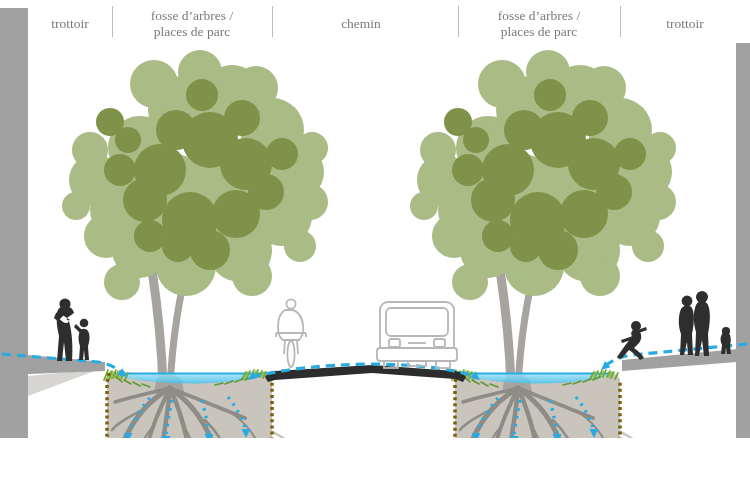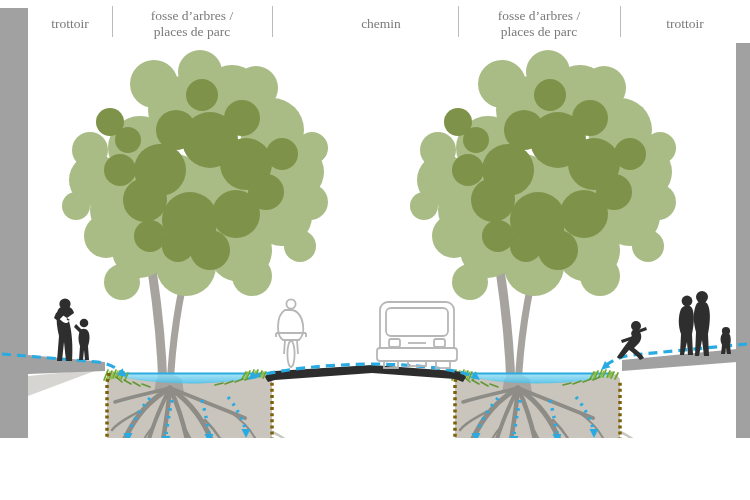--- a/index.html
+++ b/index.html
@@ -220,21 +220,21 @@
   </svg>
 
   <div class="lbl" style="left:28px;width:84px;">
     <span>trottoir</span>
     <span></span>
   </div>
   <div class="lbl" style="left:112px;width:160px;">
     <span>fosse d’arbres /</span>
     <span>places de parc</span>
   </div>
-  <div class="lbl" style="left:288px;width:186px;gap:14px;">
+  <div class="lbl" style="left:268px;width:186px;gap:14px;">
     <span>chemin</span>
   </div>
   <div class="lbl" style="left:458px;width:162px;">
     <span>fosse d’arbres /</span>
     <span>places de parc</span>
   </div>
   <div class="lbl" style="left:620px;width:130px;">
     <span>trottoir</span>
     <span></span>
   </div>

